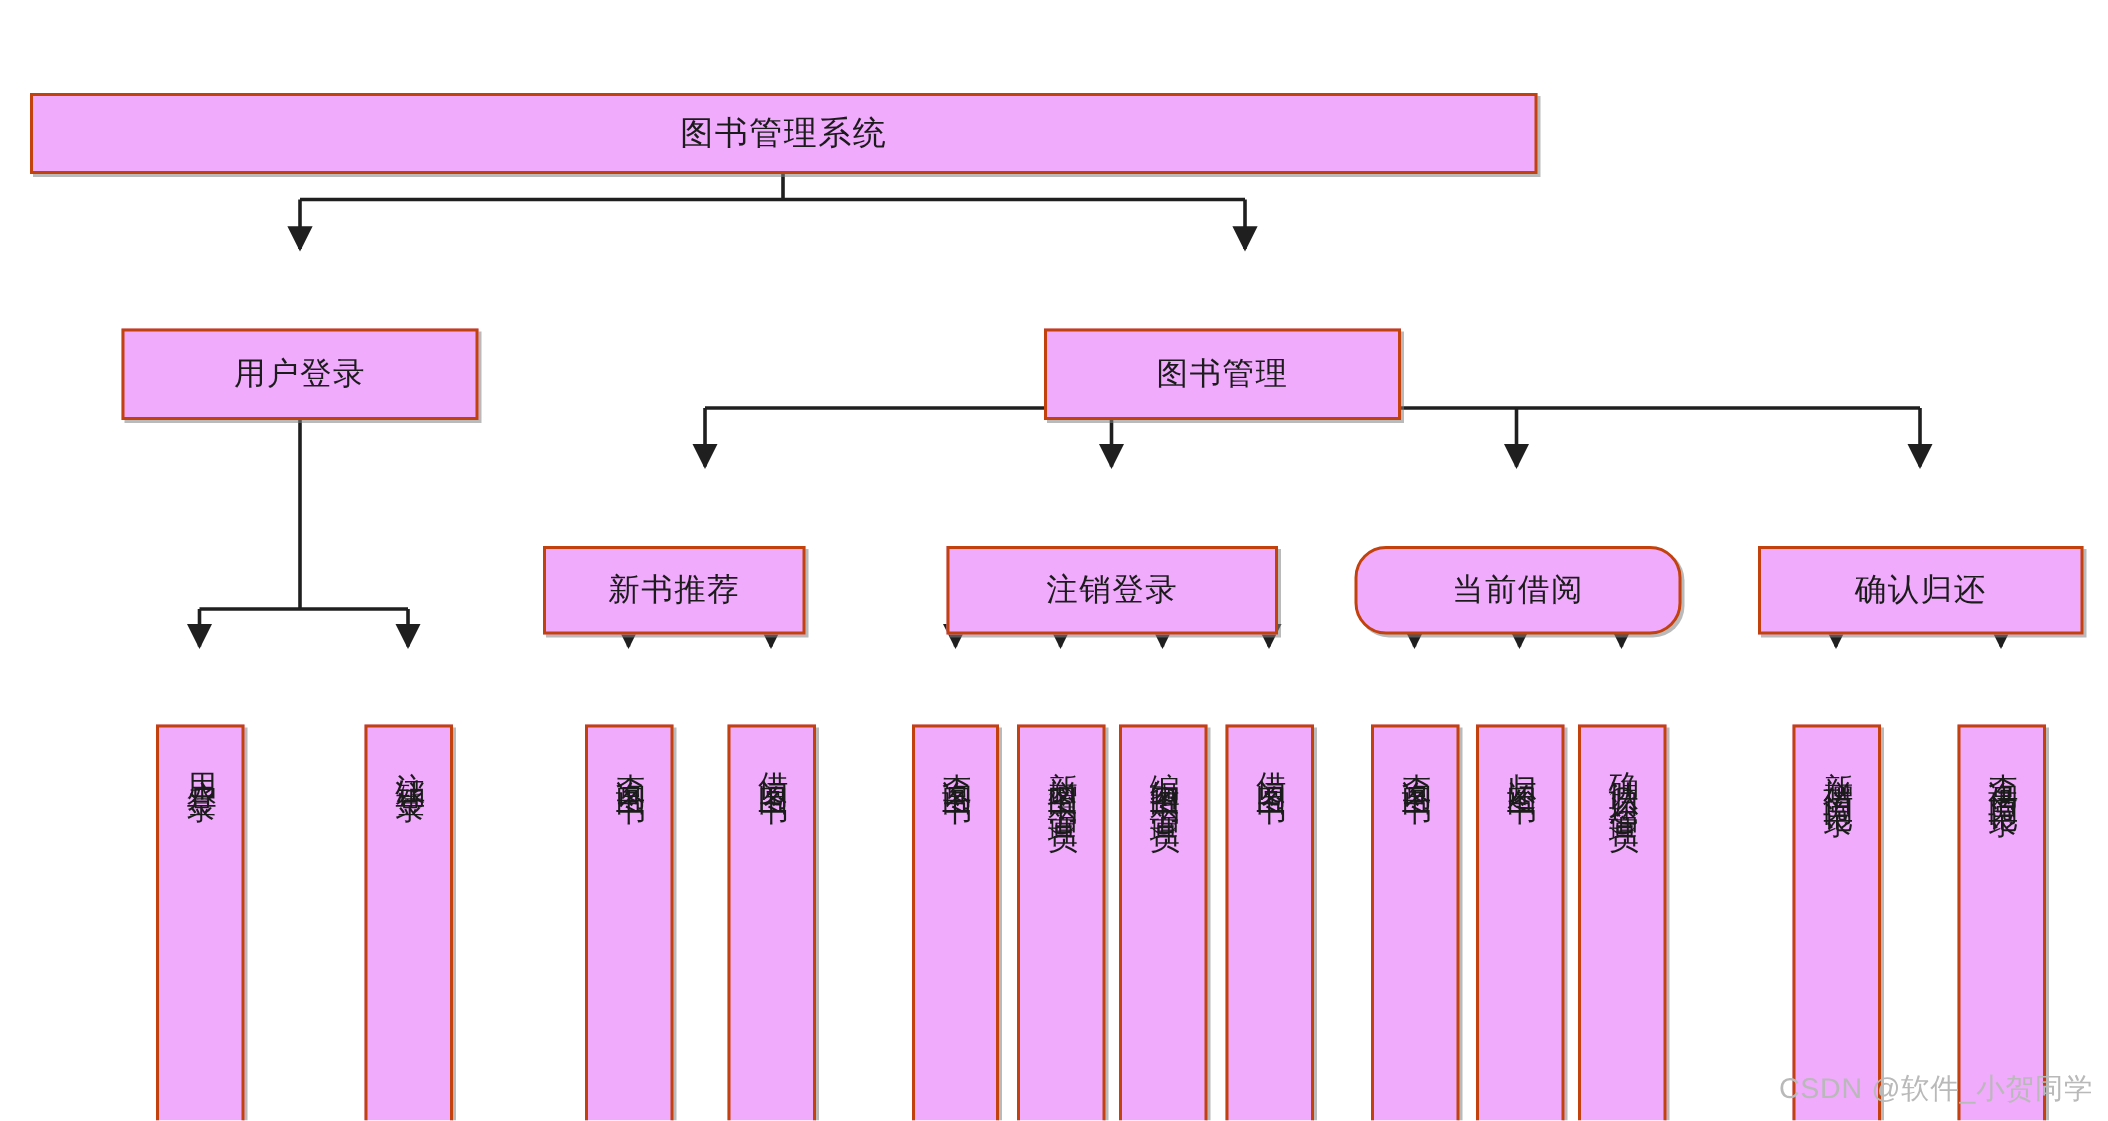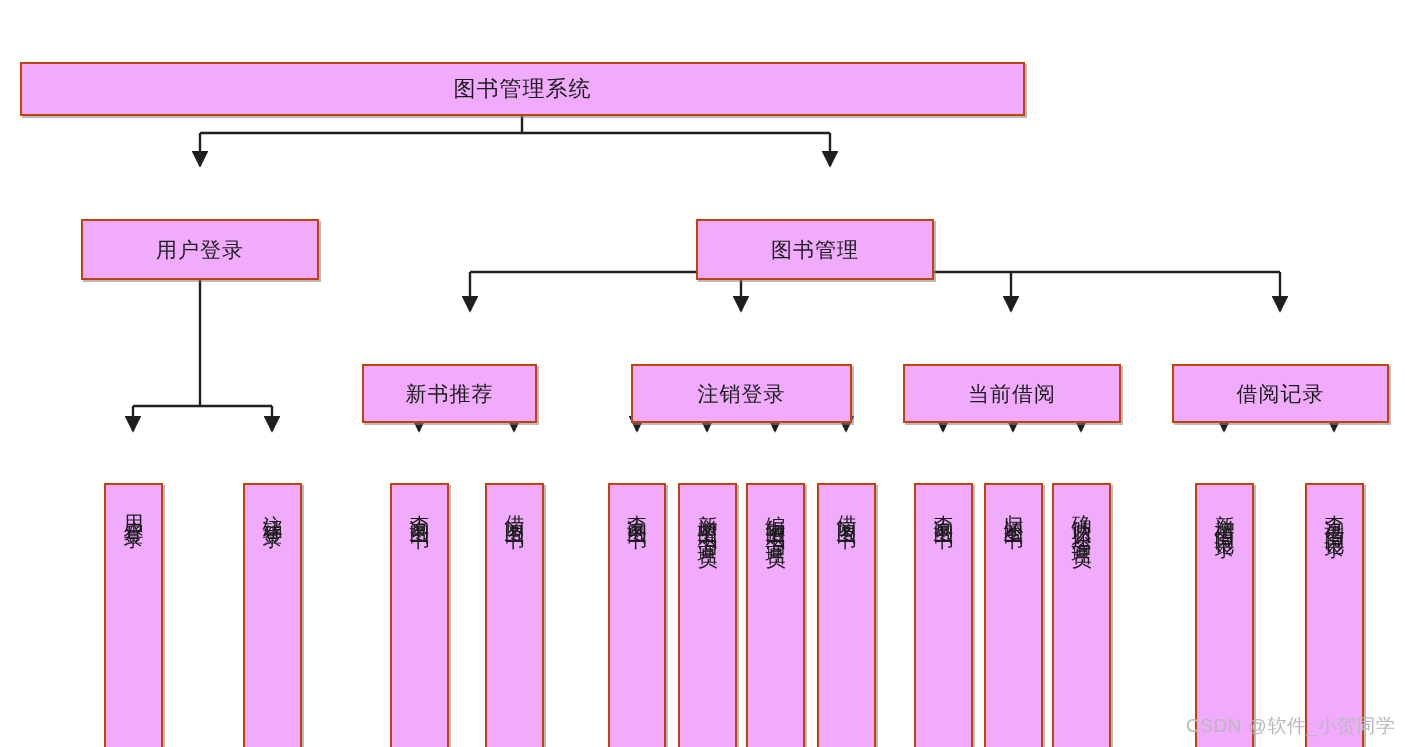--- a/index.html
+++ b/index.html
@@ -128,22 +128,22 @@
     </g>
   </svg>
 
   <div class="node horiz root" id="node-root" style="left: 20px; top: 14px; width: 1005px; height: 54px;">图书管理系统</div>
 
   <div class="node horiz" id="node-l2-0" style="left: 81px; top: 171px; width: 238px; height: 61px;">用户登录</div>
   <div class="node horiz" id="node-l2-1" style="left: 696px; top: 171px; width: 238px; height: 61px;">图书管理</div>
 
   <div class="node horiz" id="node-l3-0" style="left: 362px; top: 316px; width: 175px; height: 59px;">新书推荐</div>
   <div class="node horiz" id="node-l3-1" style="left: 631px; top: 316px; width: 221px; height: 59px;">注销登录</div>
-  <div class="node horiz" id="node-l3-2" style="left: 903px; top: 316px; width: 218px; height: 59px;">当前借阅</div>
-  <div class="node horiz" id="node-l3-3" style="left: 1172px; top: 316px; width: 217px; height: 59px;">借阅记录</div>
+  <div class="node horiz" id="node-l3-2" style="left: 903px; top: 316px; width: 218px; height: 59px; border-radius: 21px;">当前借阅</div>
+  <div class="node horiz" id="node-l3-3" style="left: 1172px; top: 316px; width: 217px; height: 59px;">确认归还</div>
 
   <div class="node vert" id="node-leaf-0" style="left: 104px; top: 435px; width: 59px; height: 299px;">
       <span class="vlabel">用户登录</span>
     </div>
   <div class="node vert" id="node-leaf-1" style="left: 243px; top: 435px; width: 59px; height: 299px;">
       <span class="vlabel">注销登录</span>
     </div>
   <div class="node vert" id="node-leaf-2" style="left: 390px; top: 435px; width: 59px; height: 299px;">
       <span class="vlabel">查询图书</span>
     </div>

